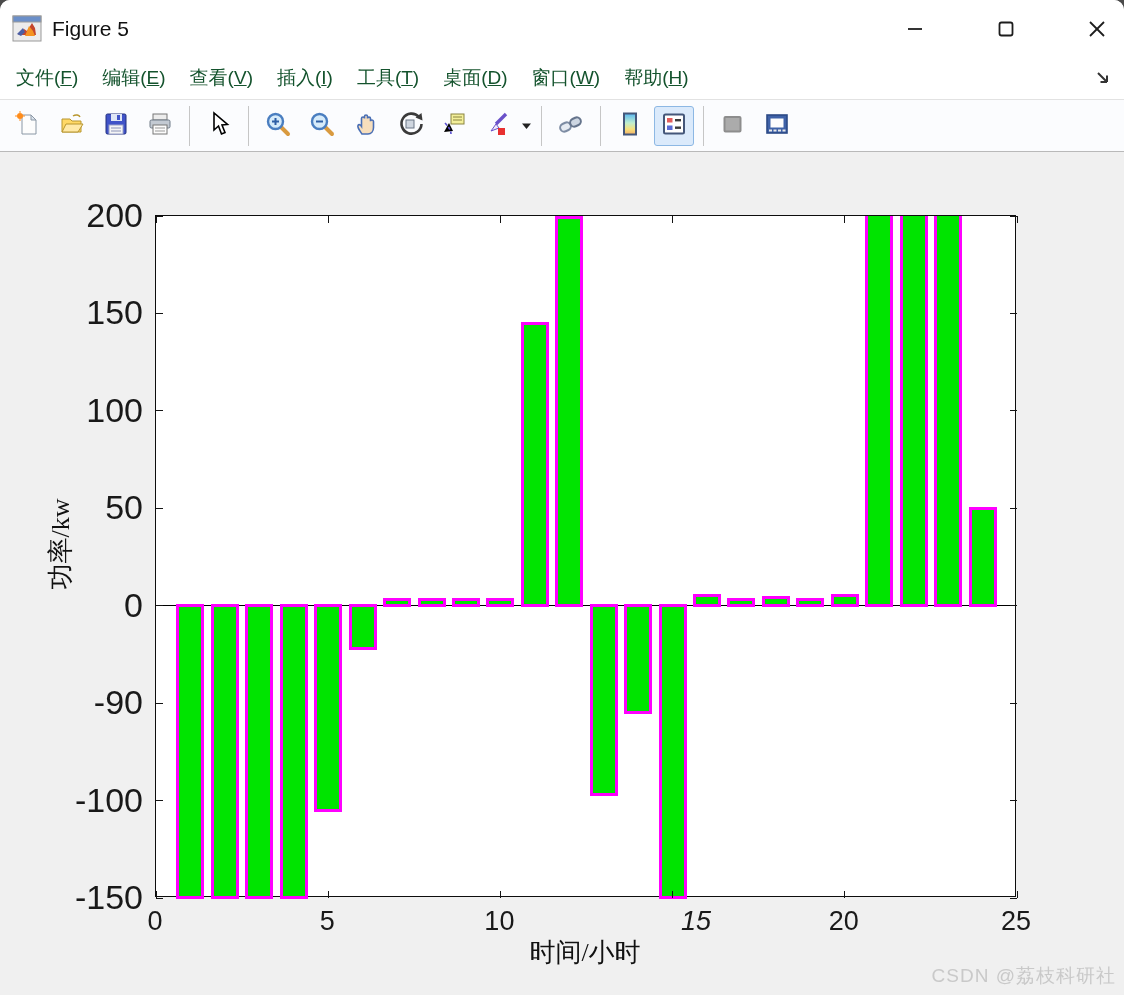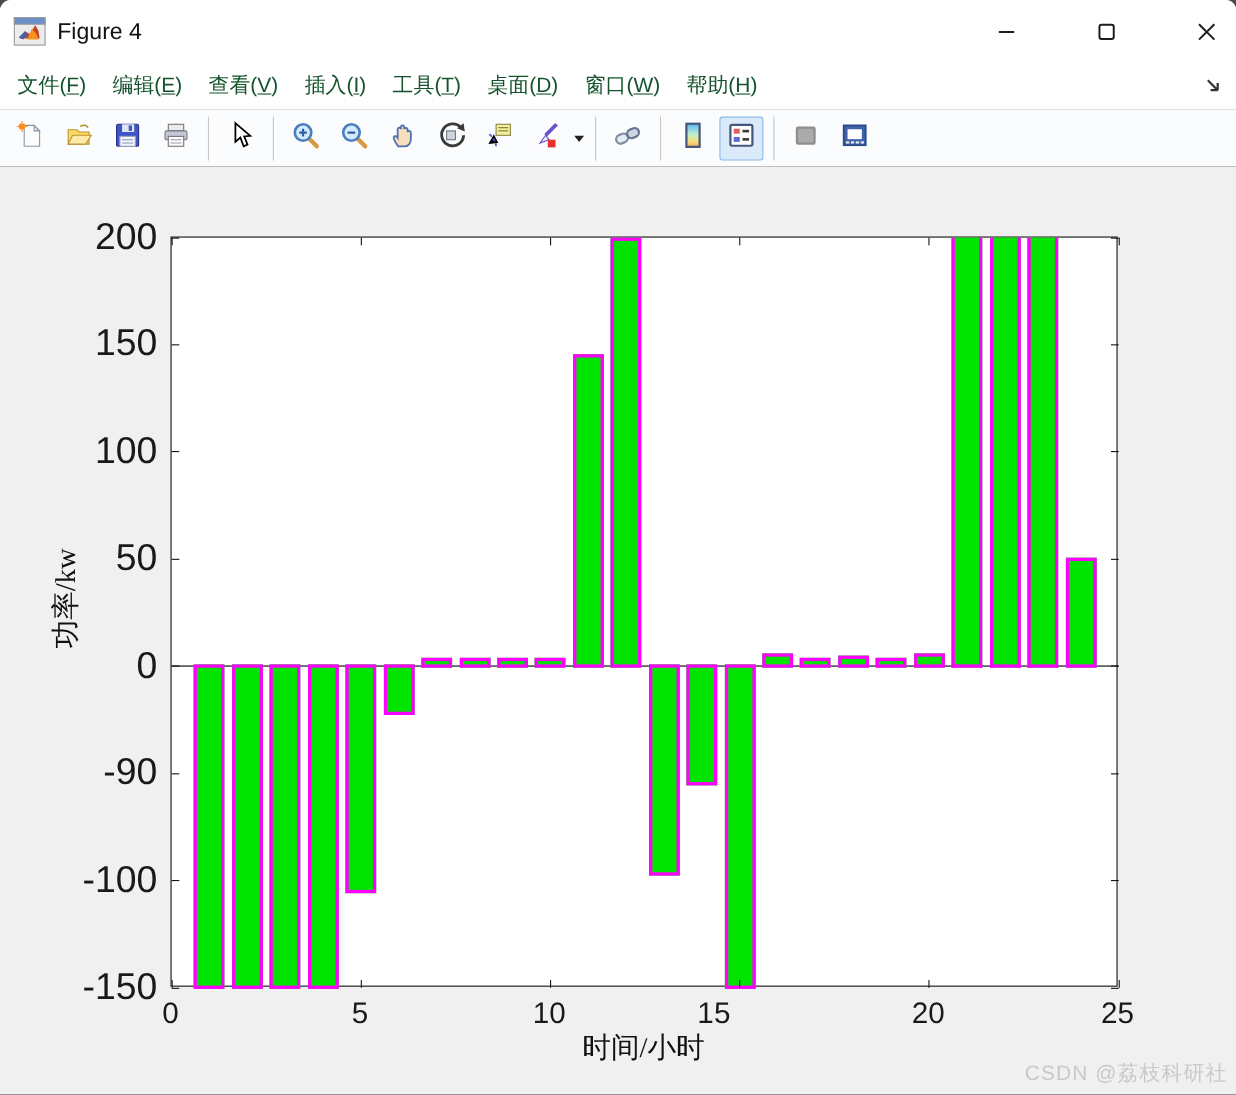--- a/index.html
+++ b/index.html
@@ -56,21 +56,21 @@
   <div class="titlebar">
     <span class="app-icon">
       <svg width="30" height="27" viewBox="0 0 30 27">
         <rect x="1" y="1" width="28" height="25" fill="#ececec" stroke="#9a9a9a"></rect>
         <rect x="1" y="1" width="28" height="6" fill="#6b8fc9" stroke="#9a9a9a"></rect>
         <polygon points="6,20 12,14 15,16 20,8 23,13 24,20" fill="#c4452c"></polygon>
         <polygon points="13,21 17,11 21,16 23,21" fill="#f59321"></polygon>
         <polygon points="5,19 11,13 13,17 9,21" fill="#4b5fa5"></polygon>
       </svg>
     </span>
-    <span class="title-text">Figure 4</span>
+    <span class="title-text">Figure 5</span>
     <span class="win-btns">
       <span class="win-btn">
         <svg width="46" height="40">
             <line x1="16" y1="20" x2="30" y2="20" stroke="#1d1d1d" stroke-width="1.8"></line>
           </svg>
       </span>
       <span class="win-btn">
         <svg width="46" height="40">
             <rect x="16.5" y="13.5" width="13" height="13" rx="2" fill="none" stroke="#1d1d1d" stroke-width="1.8"></rect>
           </svg>
@@ -292,21 +292,21 @@
         <div class="tickmark" style="left: 0px; top: 486.643px; width: 7px; height: 1px;"></div>
         <div class="tickmark" style="left: 854px; top: 486.643px; width: 7px; height: 1px;"></div>
         <div class="tickmark" style="left: 0px; top: 584.071px; width: 7px; height: 1px;"></div>
         <div class="tickmark" style="left: 854px; top: 584.071px; width: 7px; height: 1px;"></div>
         <div class="tickmark" style="left: 0px; top: 681.5px; width: 7px; height: 1px;"></div>
         <div class="tickmark" style="left: 854px; top: 681.5px; width: 7px; height: 1px;"></div>
       </div>
       <div class="ticklabel-x" style="left: 115px; top: 755px;">0</div>
       <div class="ticklabel-x" style="left: 287.2px; top: 755px;">5</div>
       <div class="ticklabel-x" style="left: 459.4px; top: 755px;">10</div>
-      <div class="ticklabel-x" style="left: 609px; top: 755px;">15</div>
+      <div class="ticklabel-x" style="left: 656px; top: 755px; font-style: italic;">15</div>
       <div class="ticklabel-x" style="left: 803.8px; top: 755px;">20</div>
       <div class="ticklabel-x" style="left: 976px; top: 755px;">25</div>
       <div class="ticklabel-y" style="left: 43px; top: 49px;">200</div>
       <div class="ticklabel-y" style="left: 43px; top: 146.429px;">150</div>
       <div class="ticklabel-y" style="left: 43px; top: 243.857px;">100</div>
       <div class="ticklabel-y" style="left: 43px; top: 341.286px;">50</div>
       <div class="ticklabel-y" style="left: 43px; top: 438.714px;">0</div>
       <div class="ticklabel-y" style="left: 43px; top: 536.143px;">-90</div>
       <div class="ticklabel-y" style="left: 43px; top: 633.571px;">-100</div>
       <div class="ticklabel-y" style="left: 43px; top: 731px;">-150</div>

